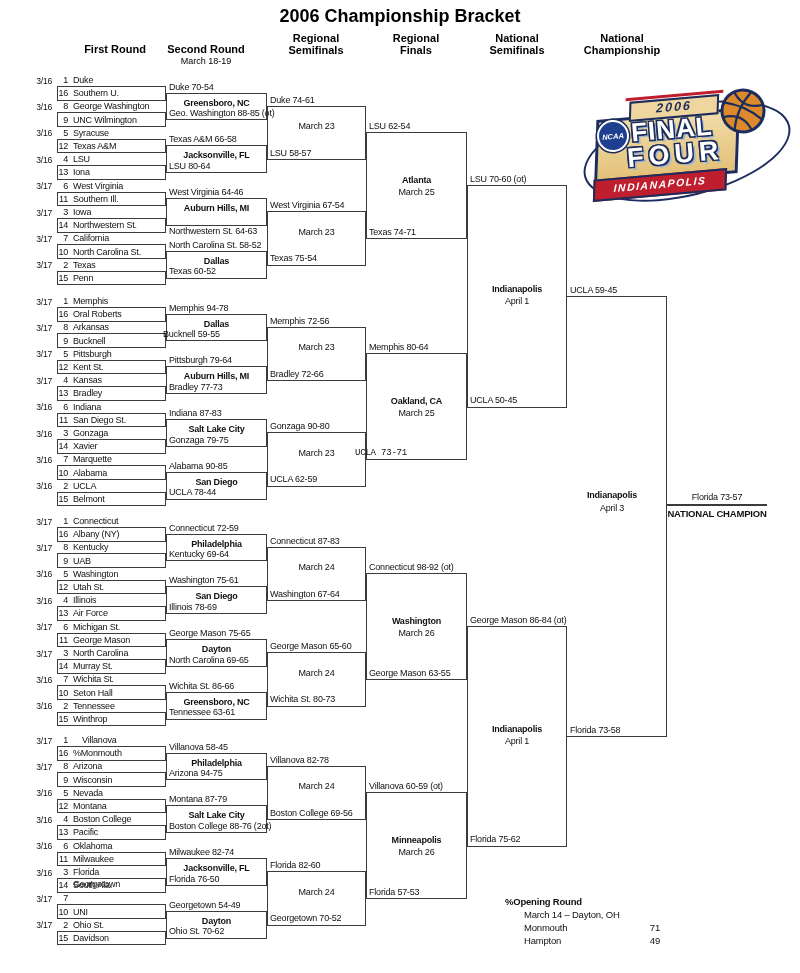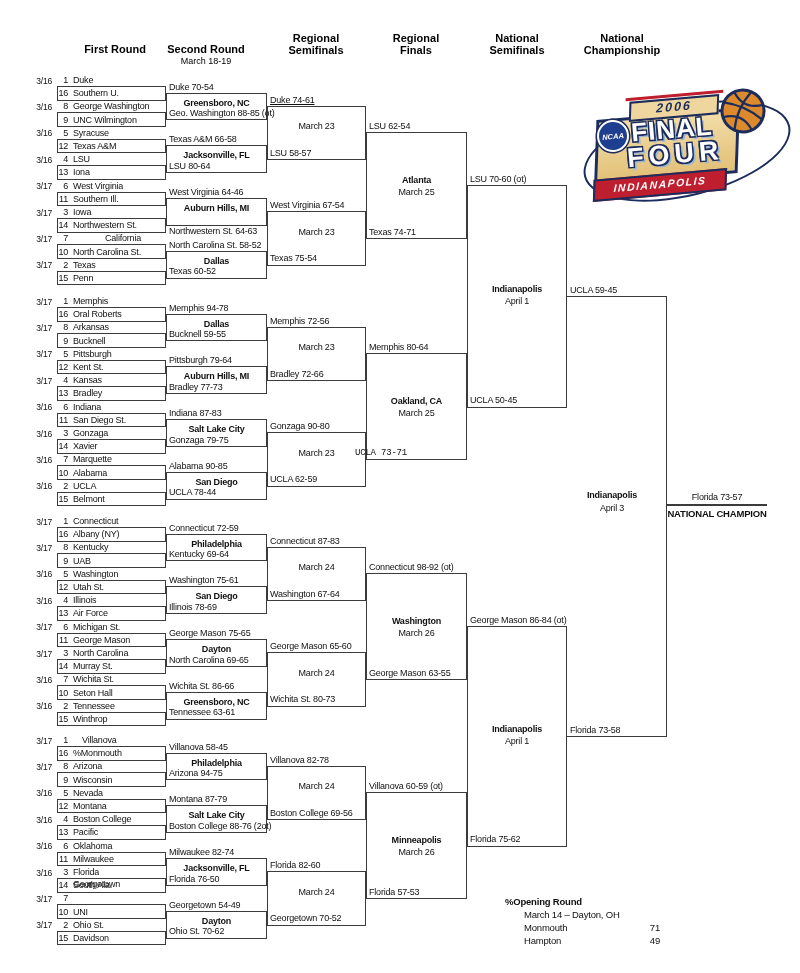--- a/index.html
+++ b/index.html
@@ -47,20 +47,21 @@
         background:#be1e2d;border:2.5px solid #1c2c5c;
         transform:rotate(-5deg) skewX(-7deg);text-align:center;
         font-weight:bold;font-style:italic;font-size:10.5px;line-height:17px;
         letter-spacing:1.5px;color:#fff;}
   .ball{position:absolute;left:133px;top:8px;}
 </style>
 </head>
 <body>
 
 <div id="page">
+  <div class="title">2006 Championship Bracket</div>
 
   <div class="logo">
     <div class="swoosh"></div>
     <div class="plaque"></div>
     <div class="yearband"><span>2006</span></div>
     <div class="ffw ffw1">FINAL</div>
     <div class="ffw ffw2">FOUR</div>
     <div class="ncaa">
         <span>NCAA</span>
       </div>
@@ -138,21 +139,21 @@
     <div class="lab" style="left: 73px; top: 180.6px;">West Virginia</div>
     <div class="lab rt" style="left: 52px; top: 193.8px; width: 16px;">11</div>
     <div class="lab" style="left: 73px; top: 193.8px;">Southern Ill.</div>
     <div class="lab dt" style="left: 29px; top: 207.5px; width: 23px; text-align: right;">3/17</div>
     <div class="lab rt" style="left: 52px; top: 207px; width: 16px;">3</div>
     <div class="lab" style="left: 73px; top: 207px;">Iowa</div>
     <div class="lab rt" style="left: 52px; top: 220.2px; width: 16px;">14</div>
     <div class="lab" style="left: 73px; top: 220.2px;">Northwestern St.</div>
     <div class="lab dt" style="left: 29px; top: 233.9px; width: 23px; text-align: right;">3/17</div>
     <div class="lab rt" style="left: 52px; top: 233.4px; width: 16px;">7</div>
-    <div class="lab" style="left: 73px; top: 233.4px; margin-left: 32px;">California</div>
+    <div class="lab" style="left: 73px; top: 233.4px;">California</div>
     <div class="lab rt" style="left: 52px; top: 246.6px; width: 16px;">10</div>
     <div class="lab" style="left: 73px; top: 246.6px;">North Carolina St.</div>
     <div class="lab dt" style="left: 29px; top: 260.3px; width: 23px; text-align: right;">3/17</div>
     <div class="lab rt" style="left: 52px; top: 259.8px; width: 16px;">2</div>
     <div class="lab" style="left: 73px; top: 259.8px;">Texas</div>
     <div class="lab rt" style="left: 52px; top: 273px; width: 16px;">15</div>
     <div class="lab" style="left: 73px; top: 273px;">Penn</div>
     <div class="bx" style="left: 166px; top: 92.6px; width: 101px; height: 27.9px;"></div>
     <div class="lab b ctr" style="left: 166px; top: 97.5px; width: 101px;">Greensboro, NC</div>
     <div class="bx" style="left: 166px; top: 145.4px; width: 101px; height: 27.9px;"></div>
@@ -166,21 +167,21 @@
     <div class="lab" style="left: 169px; top: 134.4px;">Texas A&amp;M 66-58</div>
     <div class="lab" style="left: 169px; top: 160.8px;">LSU 80-64</div>
     <div class="lab" style="left: 169px; top: 187.2px;">West Virginia 64-46</div>
     <div class="lab" style="left: 169px; top: 213.6px; margin-top: 12px;">Northwestern St. 64-63</div>
     <div class="lab" style="left: 169px; top: 240px;">North Carolina St. 58-52</div>
     <div class="lab" style="left: 169px; top: 266.4px;">Texas 60-52</div>
     <div class="bx" style="left: 267px; top: 105.8px; width: 99px; height: 54.3px;"></div>
     <div class="lab ctr" style="left: 267px; top: 121.2px; width: 99px;">March 23</div>
     <div class="bx" style="left: 267px; top: 211.4px; width: 99px; height: 54.3px;"></div>
     <div class="lab ctr" style="left: 267px; top: 226.8px; width: 99px;">March 23</div>
-    <div class="lab" style="left: 270px; top: 94.8px; text-decoration: underline;">Duke 74-61</div>
+    <div class="lab" style="left: 270px; top: 94.8px;">Duke 74-61</div>
     <div class="lab" style="left: 270px; top: 147.6px;">LSU 58-57</div>
     <div class="lab" style="left: 270px; top: 200.4px;">West Virginia 67-54</div>
     <div class="lab" style="left: 270px; top: 253.2px;">Texas 75-54</div>
     <div class="bx" style="left: 366px; top: 132.2px; width: 101px; height: 107.1px;"></div>
     <div class="lab b ctr" style="left: 366px; top: 174.5px; width: 101px;">Atlanta</div>
     <div class="lab ctr" style="left: 366px; top: 186.5px; width: 101px;">March 25</div>
     <div class="lab" style="left: 369px; top: 121.2px;">LSU 62-54</div>
     <div class="lab" style="left: 369px; top: 226.8px;">Texas 74-71</div>
     <div class="lab" style="left: 470px; top: 174px;">LSU 70-60 (ot)</div>
     <div class="bx" style="left: 57px; top: 307px; width: 109px; height: 14.7px;"></div>
@@ -233,21 +234,21 @@
     <div class="lab" style="left: 73px; top: 494px;">Belmont</div>
     <div class="bx" style="left: 166px; top: 313.6px; width: 101px; height: 27.9px;"></div>
     <div class="lab b ctr" style="left: 166px; top: 318.5px; width: 101px;">Dallas</div>
     <div class="bx" style="left: 166px; top: 366.4px; width: 101px; height: 27.9px;"></div>
     <div class="lab b ctr" style="left: 166px; top: 371.3px; width: 101px;">Auburn Hills, MI</div>
     <div class="bx" style="left: 166px; top: 419.2px; width: 101px; height: 27.9px;"></div>
     <div class="lab b ctr" style="left: 166px; top: 424.1px; width: 101px;">Salt Lake City</div>
     <div class="bx" style="left: 166px; top: 472px; width: 101px; height: 27.9px;"></div>
     <div class="lab b ctr" style="left: 166px; top: 476.9px; width: 101px;">San Diego</div>
     <div class="lab" style="left: 169px; top: 302.6px;">Memphis 94-78</div>
-    <div class="lab" style="left: 169px; top: 329px; text-align: center;">Bucknell 59-55</div>
+    <div class="lab" style="left: 163px; top: 329px; text-align: center;">Bucknell 59-55</div>
     <div class="lab" style="left: 169px; top: 355.4px;">Pittsburgh 79-64</div>
     <div class="lab" style="left: 169px; top: 381.8px;">Bradley 77-73</div>
     <div class="lab" style="left: 169px; top: 408.2px;">Indiana 87-83</div>
     <div class="lab" style="left: 169px; top: 434.6px;">Gonzaga 79-75</div>
     <div class="lab" style="left: 169px; top: 461px;">Alabama 90-85</div>
     <div class="lab" style="left: 169px; top: 487.4px;">UCLA 78-44</div>
     <div class="bx" style="left: 267px; top: 326.8px; width: 99px; height: 54.3px;"></div>
     <div class="lab ctr" style="left: 267px; top: 342.2px; width: 99px;">March 23</div>
     <div class="bx" style="left: 267px; top: 432.4px; width: 99px; height: 54.3px;"></div>
     <div class="lab ctr" style="left: 267px; top: 447.8px; width: 99px;">March 23</div>

